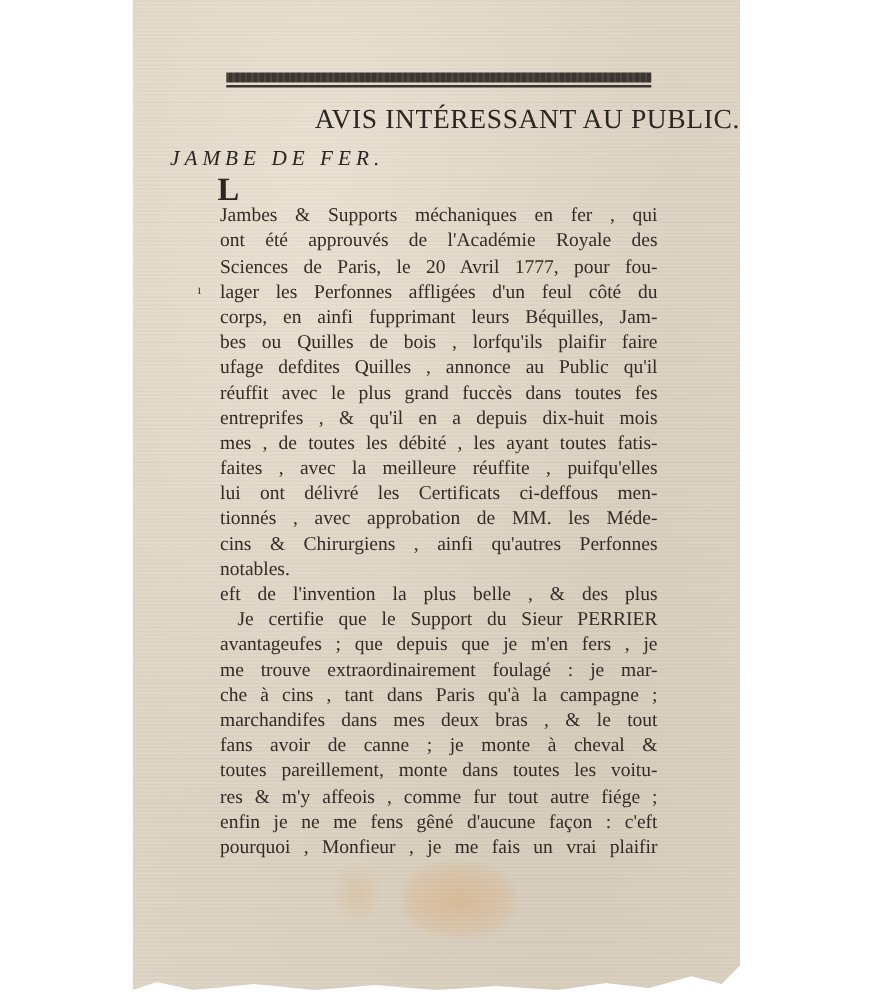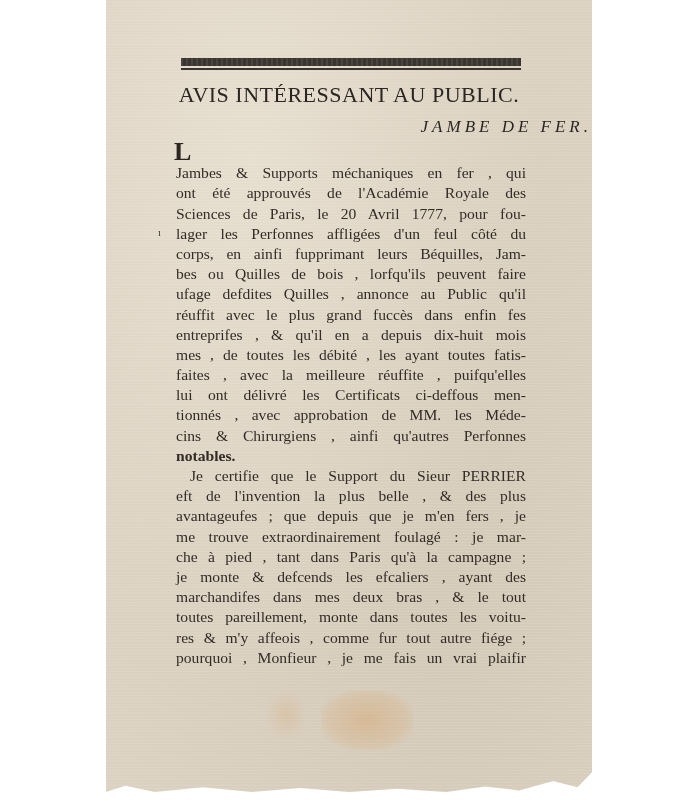--- a/index.html
+++ b/index.html
@@ -55,62 +55,62 @@
       top: 68px;
       width: 340px;
       height: 2px;
       background: #3b3530;
     }
     .title {
       position: absolute;
       left: 0;
       top: 82px;
       width: 486px;
-      text-align: center;
+      text-align: right;
       font-family: "Liberation Serif", serif;
       font-size: 22px;
       letter-spacing: 0.5px;
       color: #2b2622;
       margin: 0;
       font-weight: normal;
     }
     .subtitle {
       position: absolute;
       left: 0;
       top: 117px;
       width: 486px;
-      text-align: right;
+      text-align: left;
       font-family: "Liberation Serif", serif;
       font-style: italic;
       font-size: 17px;
       letter-spacing: 4px;
       color: #2b2622;
       margin: 0;
       font-weight: normal;
+      padding-left: 30px;
     }
     .body-text {
       position: absolute;
       left: 70px;
       top: 143px;
       width: 350px;
       font-family: "Liberation Serif", serif;
       font-size: 15.6px;
       line-height: 20.2px;
       color: #332c26;
     }
     .line {
       display: block;
       white-space: nowrap;
       text-align: justify;
       text-align-last: justify;
       height: 20.2px;
     }
     .line.last {
       text-align-last: left;
-      font-weight: bold;
     }
     .line.indent {
       padding-left: 14px;
     }
     .dropcap-line {
       position: relative;
       padding-left: 18px;
     }
     .dropcap {
       position: absolute;
@@ -149,37 +149,38 @@
   <div class="body-text">
     <div>
       <span class="line dropcap-line">
         <span class="dropcap">L</span>
       </span>
       <span class="line">Jambes &amp; Supports méchaniques en fer , qui</span>
       <span class="line">ont été approuvés de l'Académie Royale des</span>
       <span class="line">Sciences de Paris, le 20 Avril 1777, pour fou-</span>
       <span class="line">lager les Perfonnes affligées d'un feul côté du</span>
       <span class="line">corps, en ainfi fupprimant leurs Béquilles, Jam-</span>
-      <span class="line">bes ou Quilles de bois , lorfqu'ils peuvent faire</span>
+      <span class="line">bes ou Quilles de bois , lorfqu'ils plaifir faire</span>
       <span class="line">ufage defdites Quilles , annonce au Public qu'il</span>
-      <span class="line">réuffit avec le plus grand fuccès dans enfin fes</span>
+      <span class="line">réuffit avec le plus grand fuccès dans toutes fes</span>
       <span class="line">entreprifes , &amp; qu'il en a depuis dix-huit mois</span>
       <span class="line">mes , de toutes les débité , les ayant toutes fatis-</span>
       <span class="line">faites , avec la meilleure réuffite , puifqu'elles</span>
       <span class="line">lui ont délivré les Certificats ci-deffous men-</span>
       <span class="line">tionnés , avec approbation de MM. les Méde-</span>
       <span class="line">cins &amp; Chirurgiens , ainfi qu'autres Perfonnes</span>
       <span class="line last">notables.</span>
     </div>
     <div>
+      <span class="line">eft de l'invention la plus belle , &amp; des plus</span>
       <span class="line indent">Je certifie que le Support du Sieur PERRIER</span>
-      <span class="line">eft de l'invention la plus belle , &amp; des plus</span>
       <span class="line">avantageufes ; que depuis que je m'en fers , je</span>
       <span class="line">me trouve extraordinairement foulagé : je mar-</span>
-      <span class="line">che à pied , tant dans Paris qu'à la campagne ;</span>
-      <span class="line">je monte &amp; defcends les efcaliers , ayant des</span>
+      <span class="line">che à cins , tant dans Paris qu'à la campagne ;</span>
       <span class="line">marchandifes dans mes deux bras , &amp; le tout</span>
+      <span class="line">fans avoir de canne ; je monte à cheval &amp;</span>
       <span class="line">toutes pareillement, monte dans toutes les voitu-</span>
       <span class="line">res &amp; m'y affeois , comme fur tout autre fiége ;</span>
+      <span class="line">enfin je ne me fens gêné d'aucune façon : c'eft</span>
       <span class="line">pourquoi , Monfieur , je me fais un vrai plaifir</span>
     </div>
   </div>
 </div>
 
 </body></html>

